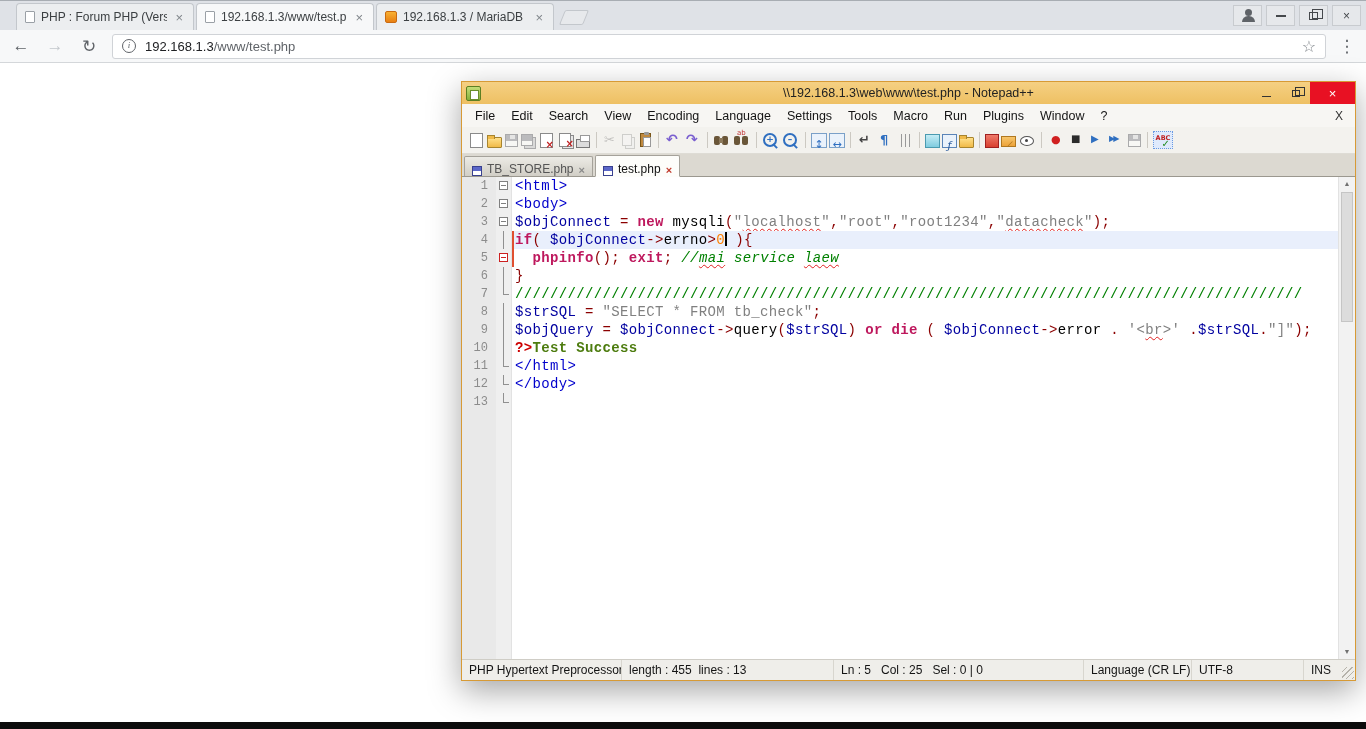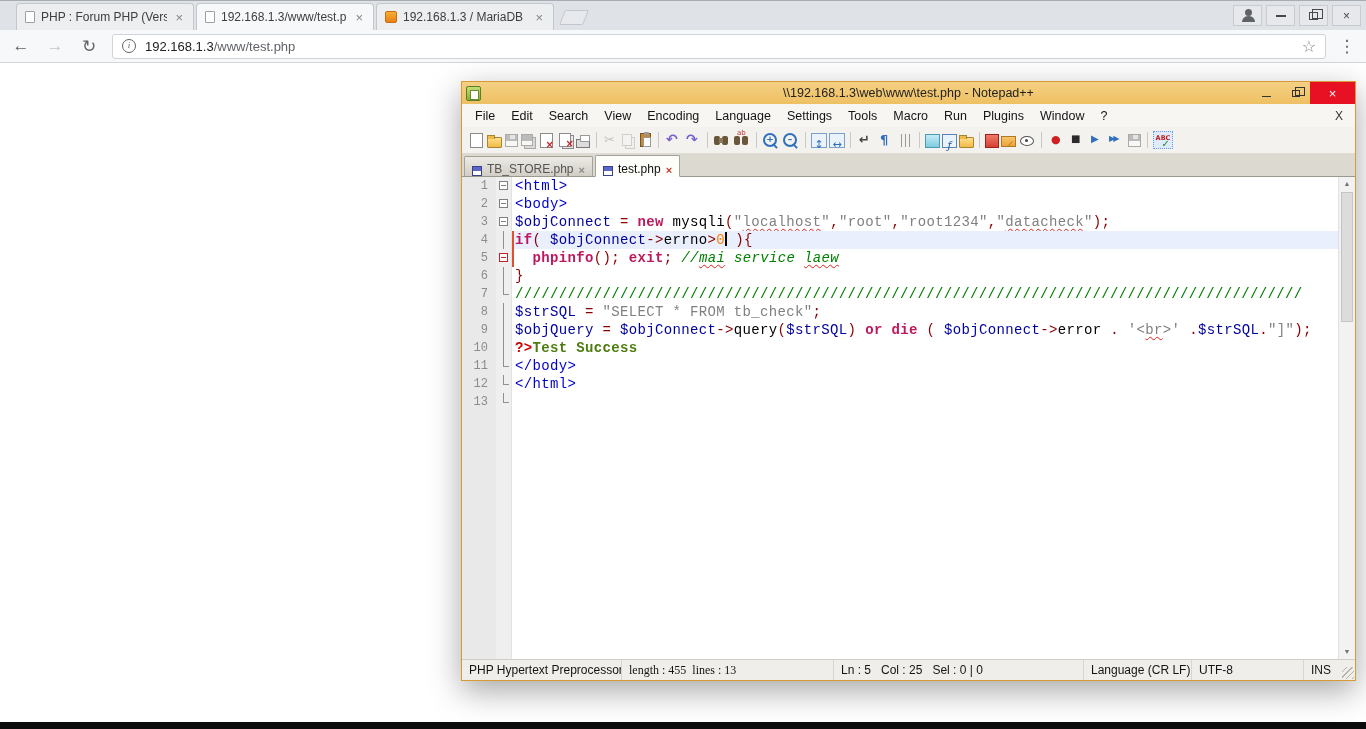--- a/index.html
+++ b/index.html
@@ -208,21 +208,21 @@
   .vs-arrow { height:14px; text-align:center; font-size:7px; color:#707070; line-height:14px; }
   .vs-arrow.bottom { position:absolute; bottom:0; left:0; right:0; }
   .vs-thumb { position:absolute; left:2px; right:2px; top:15px; height:130px;
     background:#dcdcdc; border:1px solid #c5c5c5; }
 
   .npp-status { height:21px; background:#efeeea; border-top:1px solid #cfcdc6;
     display:flex; font-size:12px; color:#141414; flex:none; position:relative; }
   .st-cell { height:100%; display:flex; align-items:center; padding-left:7px;
     border-right:1px solid #d8d6cf; white-space:pre; overflow:hidden; }
   .st-cell:nth-child(1) { width:160px; }
-  .st-cell:nth-child(2) { width:212px;font-family:Liberation Serif, serif; }
+  .st-cell:nth-child(2) { width:212px; }
   .st-cell:nth-child(3) { width:250px; }
   .st-cell:nth-child(4) { width:108px; }
   .st-cell:nth-child(5) { width:112px; }
   .st-cell:nth-child(6) { flex:1; border-right:none; }
   .grip { position:absolute; right:1px; bottom:1px; width:12px; height:12px;
     background:repeating-linear-gradient(135deg, transparent 0 3px, #b5b2aa 3px 4px); }
 </style>
 </head>
 <body>
 
@@ -432,22 +432,22 @@
             <div class="code-line"><span class="cs-tag">&lt;html&gt;</span></div>
             <div class="code-line"><span class="cs-tag">&lt;body&gt;</span></div>
             <div class="code-line"><span class="cs-var">$objConnect</span><span class="cs-op"> = </span><span class="cs-kw">new</span><span class="cs-pl"> mysqli</span><span class="cs-op">(</span><span class="cs-str">"</span><span class="cs-str cs-sp">localhost</span><span class="cs-str">"</span><span class="cs-op">,</span><span class="cs-str">"root"</span><span class="cs-op">,</span><span class="cs-str">"root1234"</span><span class="cs-op">,</span><span class="cs-str">"</span><span class="cs-str cs-sp">datacheck</span><span class="cs-str">"</span><span class="cs-op">);</span></div>
             <div class="code-line cur chg"><span class="cs-kw">if</span><span class="cs-op">( </span><span class="cs-var">$objConnect</span><span class="cs-op">-&gt;</span><span class="cs-pl">errno</span><span class="cs-op">&gt;</span><span class="cs-num">0</span><span class="caret"></span><span class="cs-op"> ){</span></div>
             <div class="code-line chg"><span class="cs-pl">  </span><span class="cs-kw">phpinfo</span><span class="cs-op">();</span><span class="cs-pl"> </span><span class="cs-kw">exit</span><span class="cs-op">;</span><span class="cs-pl"> </span><span class="cs-com">//</span><span class="cs-com cs-sp">mai</span><span class="cs-com"> service </span><span class="cs-com cs-sp">laew</span></div>
             <div class="code-line"><span class="cs-op">}</span></div>
             <div class="code-line"><span class="cs-coml">//////////////////////////////////////////////////////////////////////////////////////////</span></div>
             <div class="code-line"><span class="cs-var">$strSQL</span><span class="cs-op"> = </span><span class="cs-str">"SELECT * FROM tb_check"</span><span class="cs-op">;</span></div>
             <div class="code-line"><span class="cs-var">$objQuery</span><span class="cs-op"> = </span><span class="cs-var">$objConnect</span><span class="cs-op">-&gt;</span><span class="cs-pl">query</span><span class="cs-op">(</span><span class="cs-var">$strSQL</span><span class="cs-op">)</span><span class="cs-pl"> </span><span class="cs-kw">or</span><span class="cs-pl"> </span><span class="cs-kw">die</span><span class="cs-pl"> </span><span class="cs-op">( </span><span class="cs-var">$objConnect</span><span class="cs-op">-&gt;</span><span class="cs-pl">error</span><span class="cs-pl"> </span><span class="cs-op">.</span><span class="cs-pl"> </span><span class="cs-str">'&lt;</span><span class="cs-str cs-sp">br</span><span class="cs-str">&gt;'</span><span class="cs-pl"> </span><span class="cs-op">.</span><span class="cs-var">$strSQL</span><span class="cs-op">.</span><span class="cs-str">"]"</span><span class="cs-op">);</span></div>
             <div class="code-line"><span class="cs-php">?&gt;</span><span class="cs-html">Test Success</span></div>
+            <div class="code-line"><span class="cs-tag">&lt;/html&gt;</span></div>
             <div class="code-line"><span class="cs-tag">&lt;/body&gt;</span></div>
-            <div class="code-line"><span class="cs-tag">&lt;/html&gt;</span></div>
           </div>
         <div class="vscroll">
           <div class="vs-arrow">▲</div>
           <div class="vs-thumb"></div>
           <div class="vs-arrow bottom">▼</div>
         </div>
       </div>
 
       <div class="npp-status" id="nppstatus">
           <div class="st-cell">PHP Hypertext Preprocessor f</div>

